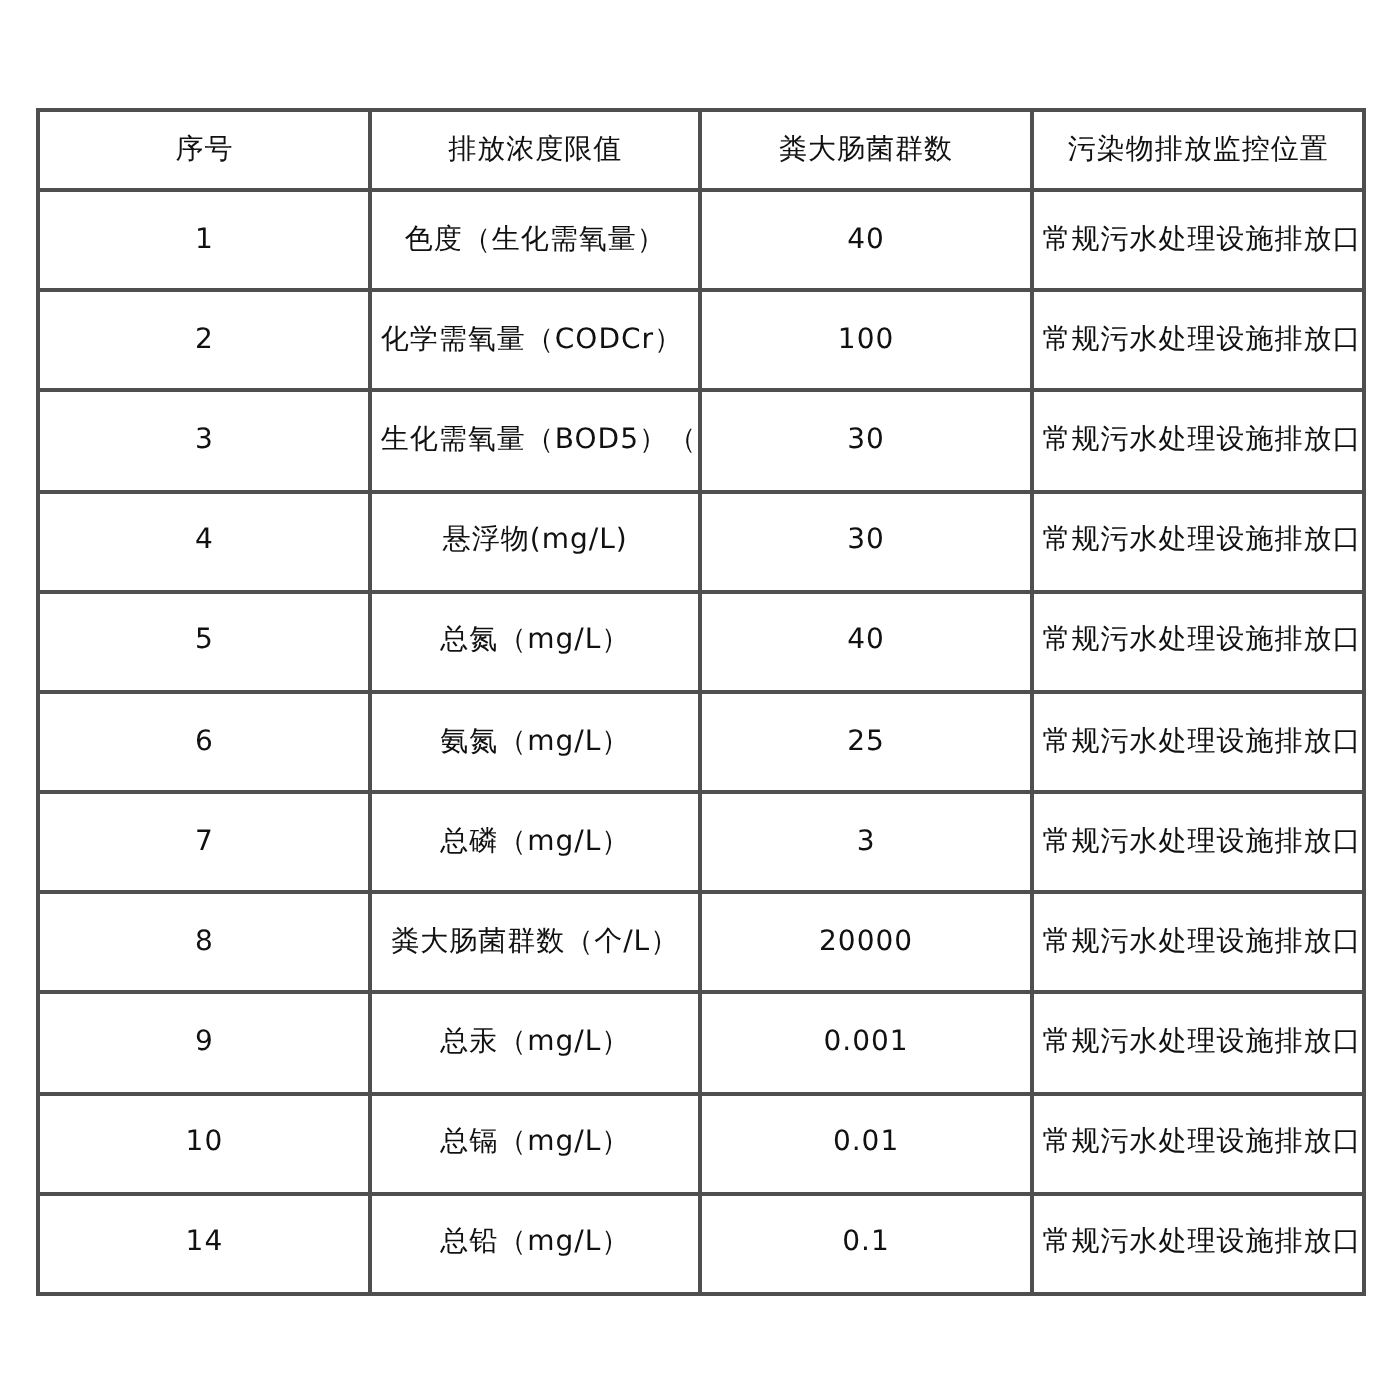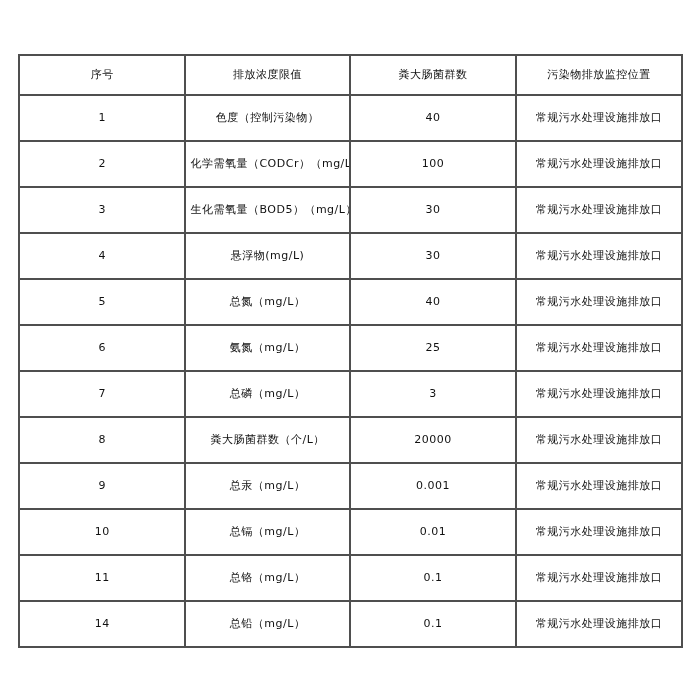--- a/index.html
+++ b/index.html
@@ -20,21 +20,21 @@
     left: 18px;
     top: 54px;
     width: 665px;
     height: 594px;
     border-collapse: collapse;
     table-layout: fixed;
   }
   table.pollutant-table th,
   table.pollutant-table td {
     border: 2px solid #4f4f4f;
-    font-size: 11px;
+    font-size: 14px;
     font-weight: 400;
     color: #111111;
     text-align: center;
     vertical-align: middle;
     padding: 2px 4px;
     line-height: 1.2;
     letter-spacing: 0.5px;
     white-space: nowrap;
     overflow: hidden;
   }
@@ -60,21 +60,21 @@
       <tr>
         <th>序号</th>
         <th>排放浓度限值</th>
         <th>粪大肠菌群数</th>
         <th>污染物排放监控位置</th>
       </tr>
     </thead>
     <tbody id="table-body">
         <tr>
           <td>1</td>
-          <td>色度（控制污染物）</td>
+          <td>色度（生化需氧量）</td>
           <td>40</td>
           <td>常规污水处理设施排放口</td>
         </tr>
         <tr>
           <td>2</td>
           <td>化学需氧量（CODCr）（mg/L）</td>
           <td>100</td>
           <td>常规污水处理设施排放口</td>
         </tr>
         <tr>
@@ -119,26 +119,20 @@
           <td>0.001</td>
           <td>常规污水处理设施排放口</td>
         </tr>
         <tr>
           <td>10</td>
           <td>总镉（mg/L）</td>
           <td>0.01</td>
           <td>常规污水处理设施排放口</td>
         </tr>
         <tr>
-          <td>11</td>
-          <td>总铬（mg/L）</td>
-          <td>0.1</td>
-          <td>常规污水处理设施排放口</td>
-        </tr>
-        <tr>
           <td>14</td>
           <td>总铅（mg/L）</td>
           <td>0.1</td>
           <td>常规污水处理设施排放口</td>
         </tr>
       </tbody>
   </table>
 </div>
 
 </body></html>

